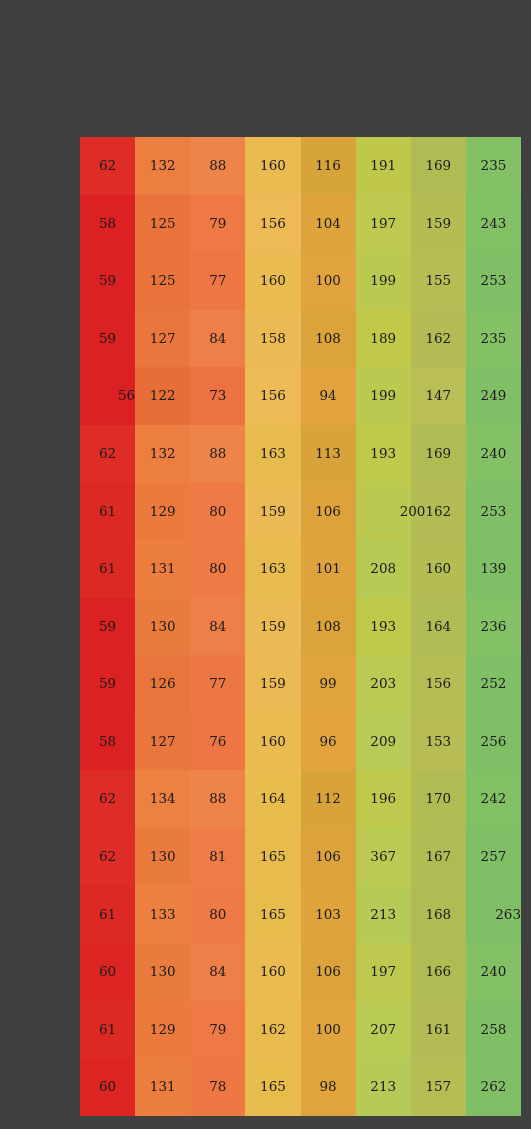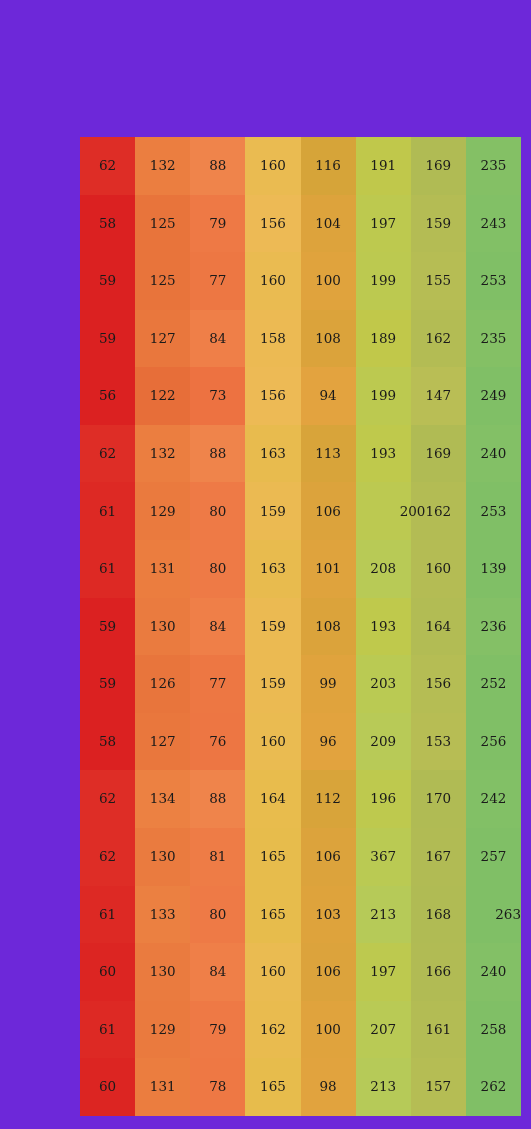--- a/index.html
+++ b/index.html
@@ -11,21 +11,21 @@
   body {
     width: 531px;
     height: 1129px;
     overflow: hidden;
     font-family: "DejaVu Serif", "Liberation Serif", serif;
   }
   #page {
     position: relative;
     width: 531px;
     height: 1129px;
-    background: #6d28d9;
+    background: #404040;
   }
   #heatmap-table {
     position: absolute;
     left: 80px;
     top: 137px;
     width: 441px;
     height: 979px;
     border-collapse: collapse;
     table-layout: fixed;
   }
@@ -85,21 +85,21 @@
           <td style="background-color: rgb(219, 33, 33);">59</td>
           <td style="background-color: rgb(233, 119, 61);">127</td>
           <td style="background-color: rgb(239, 127, 72);">84</td>
           <td style="background-color: rgb(236, 186, 83);">158</td>
           <td style="background-color: rgb(219, 163, 59);">108</td>
           <td style="background-color: rgb(193, 200, 74);">189</td>
           <td style="background-color: rgb(179, 188, 84);">162</td>
           <td style="background-color: rgb(132, 192, 101);">235</td>
         </tr>
         <tr>
-          <td style="background-color: rgb(219, 33, 33);">56</td>
+          <td style="background-color: rgb(219, 33, 33); text-align: right;">56</td>
           <td style="background-color: rgb(231, 110, 57);">122</td>
           <td style="background-color: rgb(237, 114, 65);">73</td>
           <td style="background-color: rgb(237, 186, 85);">156</td>
           <td style="background-color: rgb(227, 163, 63);">94</td>
           <td style="background-color: rgb(188, 201, 80);">199</td>
           <td style="background-color: rgb(185, 190, 85);">147</td>
           <td style="background-color: rgb(128, 191, 102);">249</td>
         </tr>
         <tr>
           <td style="background-color: rgb(222, 45, 38);">62</td>

